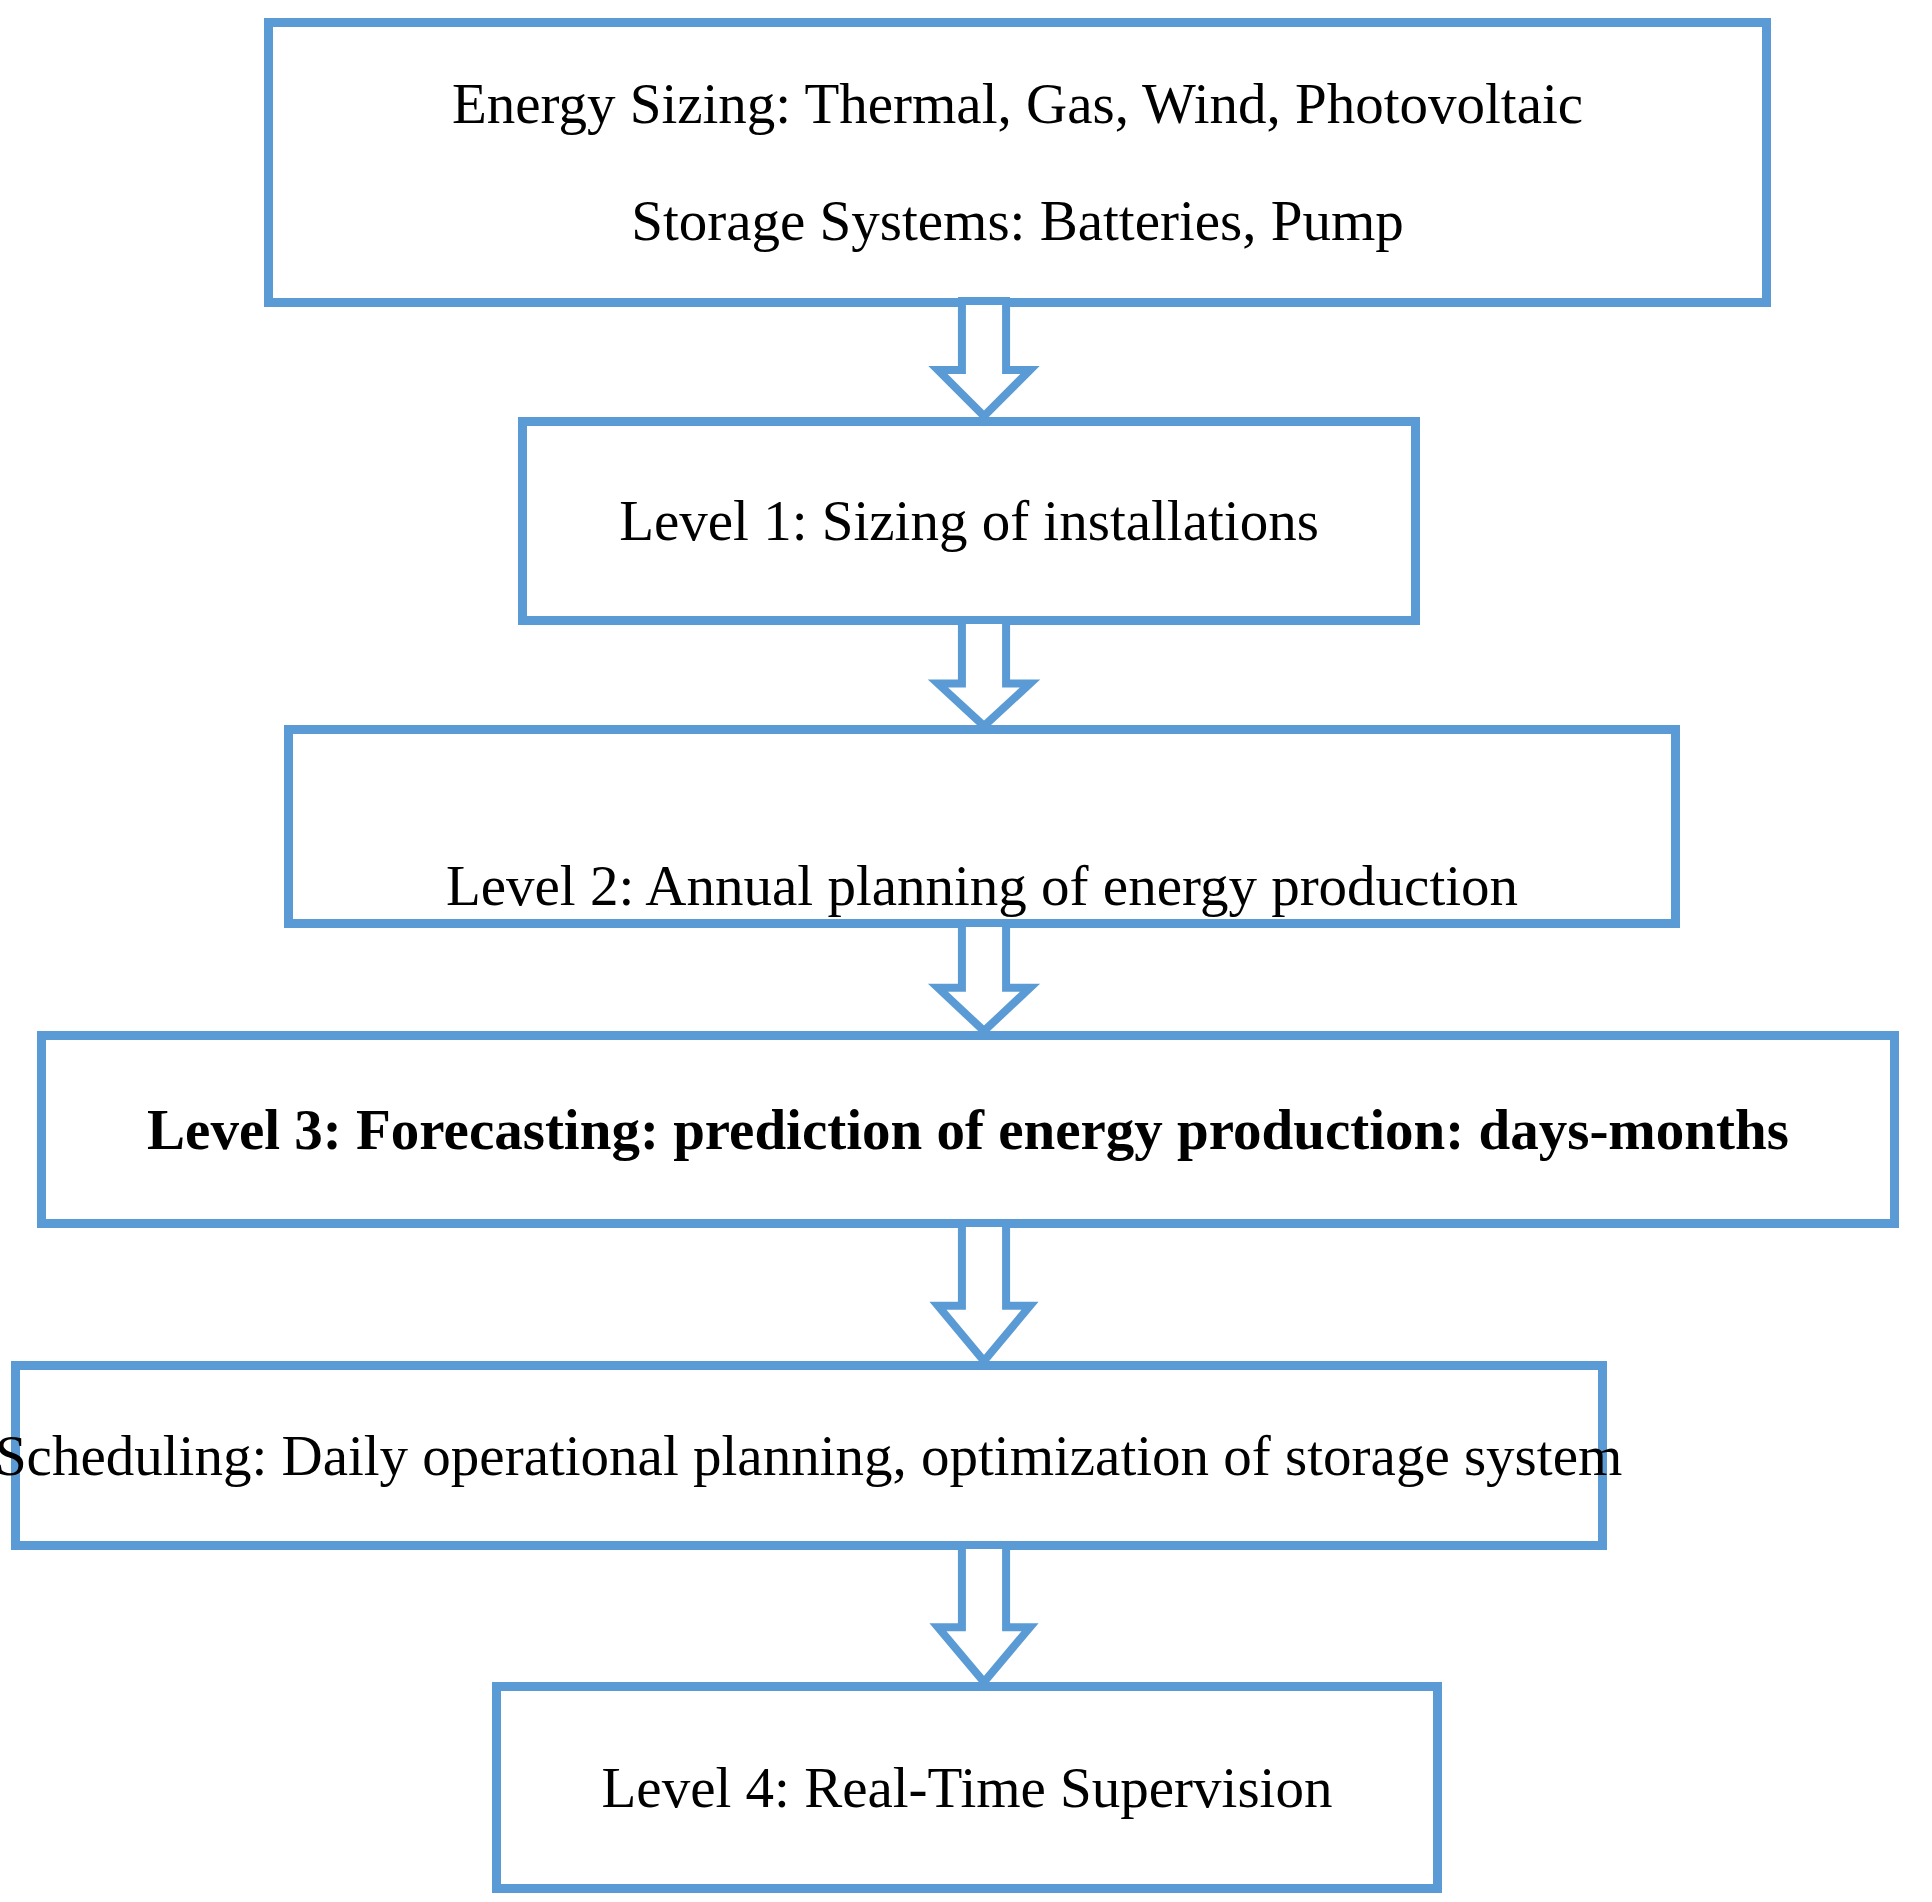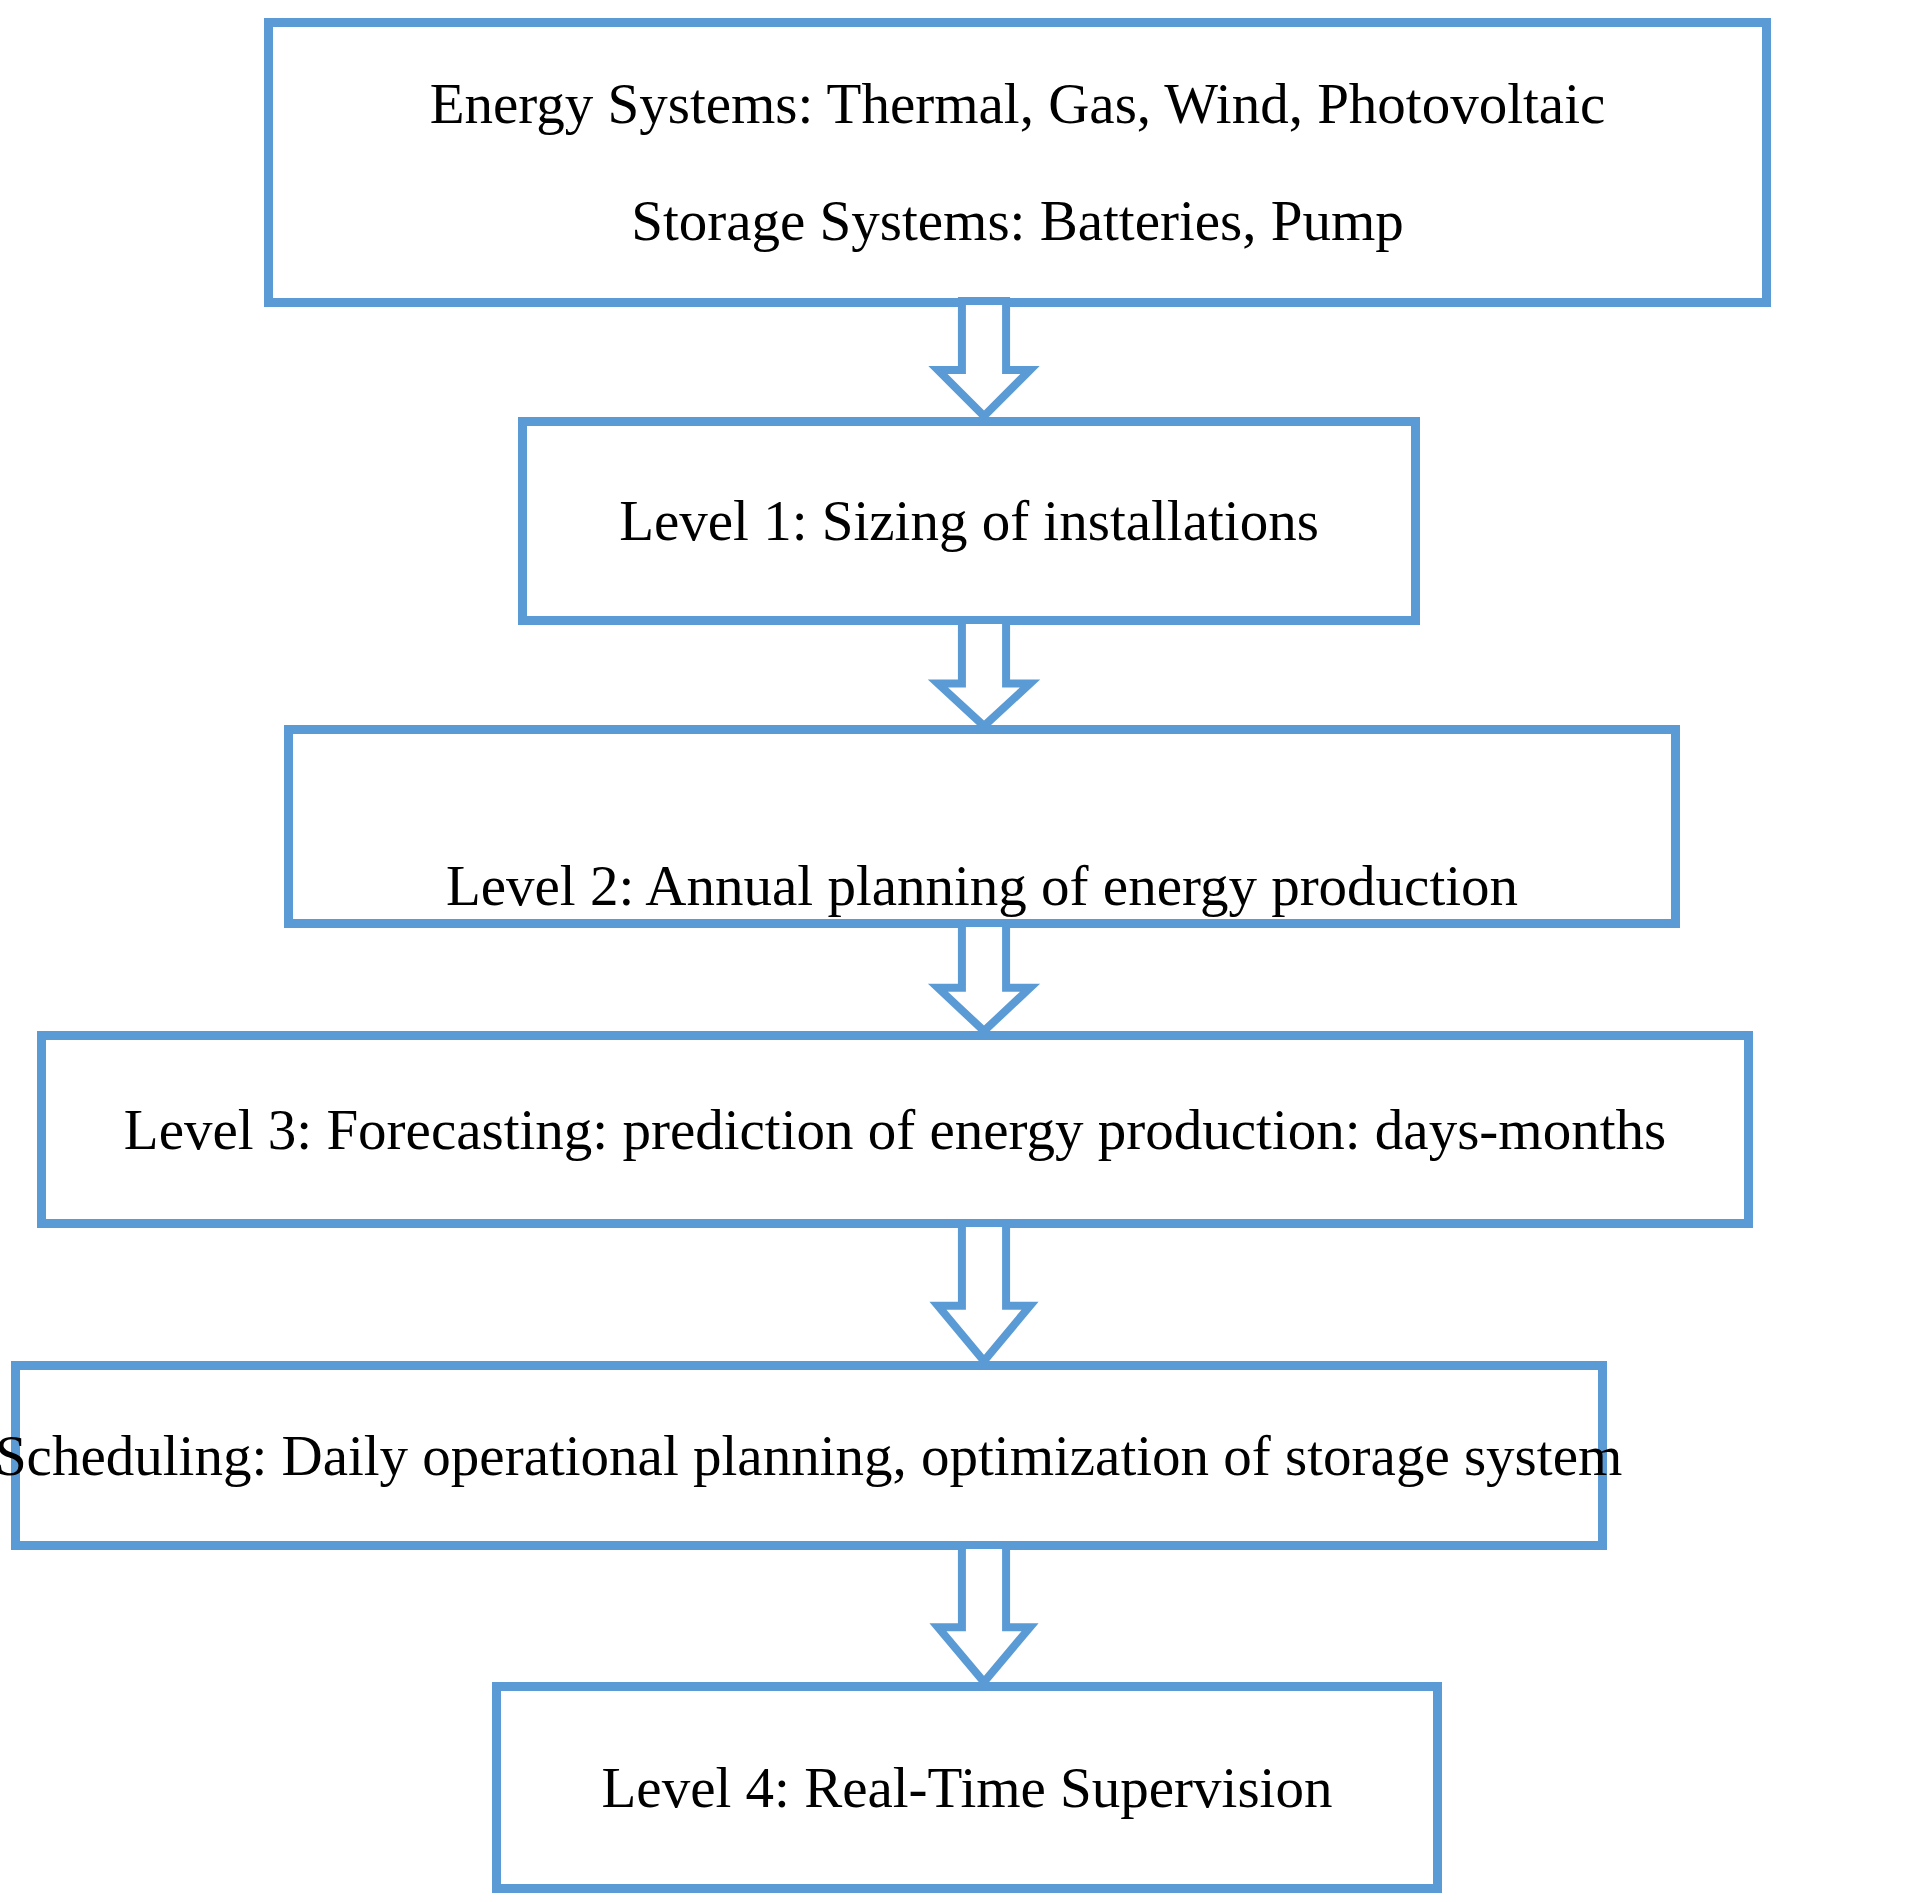--- a/index.html
+++ b/index.html
@@ -35,36 +35,36 @@
     white-space:nowrap;
   }
   .arrow{
     position:absolute;
     display:block;
   }
   
   .node-1{left:264px;top:17.7px;width:1507px;height:289px;}
   .node-2{left:518px;top:417px;width:902px;height:208px;}
   .node-3{left:284px;top:725px;width:1396px;height:203px;justify-content:flex-end;}
-  .node-4{left:37px;top:1031px;width:1716px;height:197px;}
+  .node-4{left:37px;top:1031px;width:1862px;height:197px;font-weight:bold;}
   .node-5{left:10.6px;top:1361px;width:1596px;height:189px;}
   .node-6{left:492px;top:1682px;width:950px;height:211px;}
   .arrow-1{left:938px;top:301px;width:92px;height:115px;}
   .arrow-2{left:938px;top:620px;width:92px;height:106px;}
   .arrow-3{left:938px;top:923px;width:92px;height:108px;}
   .arrow-4{left:938px;top:1223px;width:92px;height:138px;}
   .arrow-5{left:938px;top:1545px;width:92px;height:137px;}
 </style>
 </head>
 <body>
 
 <div class="canvas">
 
   <div class="node node-1">
-    <div class="line">Energy Systems: Thermal, Gas, Wind, Photovoltaic</div>
+    <div class="line">Energy Sizing: Thermal, Gas, Wind, Photovoltaic</div>
     <div class="line">Storage Systems: Batteries, Pump</div>
   </div>
 
   <svg class="arrow arrow-1" viewBox="0 0 100 130" preserveAspectRatio="none" style="overflow:visible">
     <polygon points="26,0 74,0 74,78 100,78 50,130 0,78 26,78" fill="#FFFFFF" stroke="var(--accent)" stroke-width="8" stroke-linejoin="miter" vector-effect="non-scaling-stroke"></polygon>
   </svg>
 
   <div class="node node-2">
     <div class="line">Level 1: Sizing of installations</div>
   </div>

